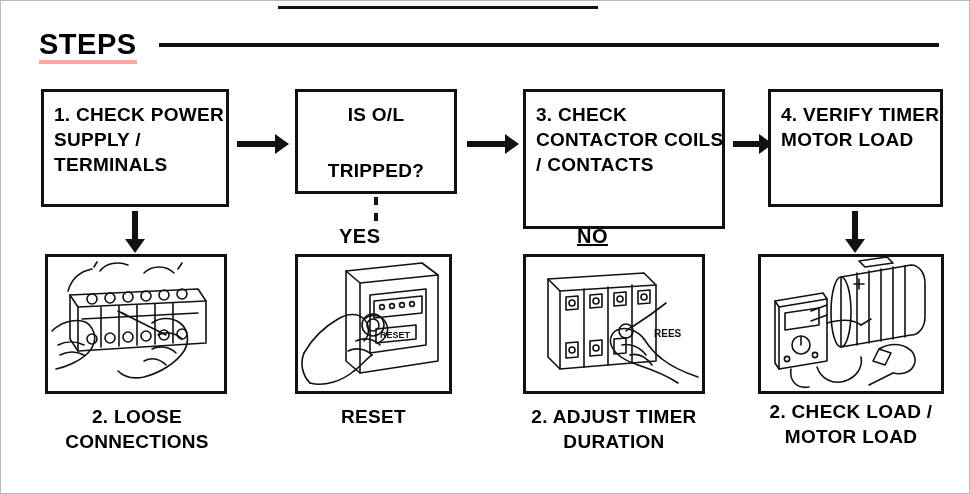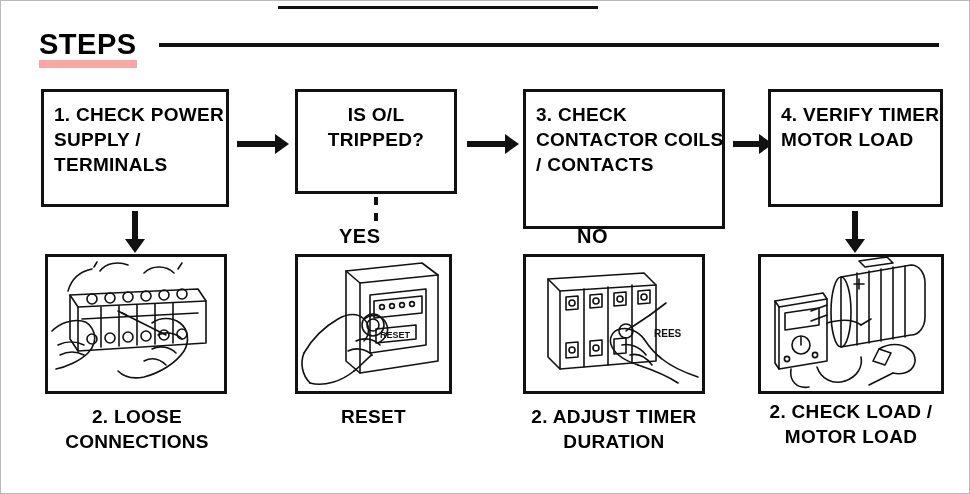--- a/index.html
+++ b/index.html
@@ -44,21 +44,21 @@
   }
   .steps-title {
     position: absolute;
     left: 0;
     top: 0;
     font-size: 29px;
     font-weight: bold;
     letter-spacing: 0.5px;
     line-height: 30px;
     font-family: "Liberation Sans", sans-serif;
-    border-bottom: 8px solid #fca5a5;
+    border-bottom: 4px solid #fca5a5;
     padding-bottom: 1px;
   }
   .steps-rule {
     position: absolute;
     left: 120px;
     right: 0;
     top: 14px;
     height: 4px;
     background: #111;
   }
@@ -178,21 +178,21 @@
     <span class="ln">1. CHECK POWER</span>
     <span class="ln">SUPPLY /</span>
     <span class="ln">TERMINALS</span>
   </div>
 
   <div class="h-arrow" style="left:236px; top:133px; width:52px;">
     <div class="shaft" style="width:38px;"></div>
     <div class="head" style="left:38px;"></div>
   </div>
 
-  <div class="box center" style="left:294px; top:88px; width:162px; height:105px; justify-content:flex-start;">
+  <div class="box center" style="left:294px; top:88px; width:162px; height:105px; justify-content:space-between;">
     <span class="ln">IS O/L</span>
     <span class="ln">TRIPPED?</span>
   </div>
 
   <div class="h-arrow" style="left:466px; top:133px; width:52px;">
     <div class="shaft" style="width:38px;"></div>
     <div class="head" style="left:38px;"></div>
   </div>
 
   <div class="box" style="left:522px; top:88px; width:202px; height:140px;">
@@ -212,21 +212,21 @@
   </div>
 
   <div class="v-arrow" style="left:124px; top:210px; height:42px;">
     <div class="shaft" style="height:30px;"></div>
     <div class="head" style="top:28px;"></div>
   </div>
 
   <div class="v-dashed" style="left:373px; top:196px; height:24px;"></div>
   <div class="branch-label" style="left:338px; top:224px; width:72px;">YES</div>
 
-  <div class="branch-label" style="left:576px; top:224px; width:72px;">NO</div>
+  <div class="branch-label" style="left:576px; top:224px; width:72px;text-decoration:underline;">NO</div>
 
   <div class="v-arrow" style="left:844px; top:210px; height:42px;">
     <div class="shaft" style="height:30px;"></div>
     <div class="head" style="top:28px;"></div>
   </div>
 
   <div class="panel" style="left:44px; top:253px; width:182px; height:140px;">
     <svg width="176" height="134" viewBox="0 0 176 134">
       <g fill="none" stroke="#111" stroke-width="1.6" stroke-linecap="round" stroke-linejoin="round">
 

